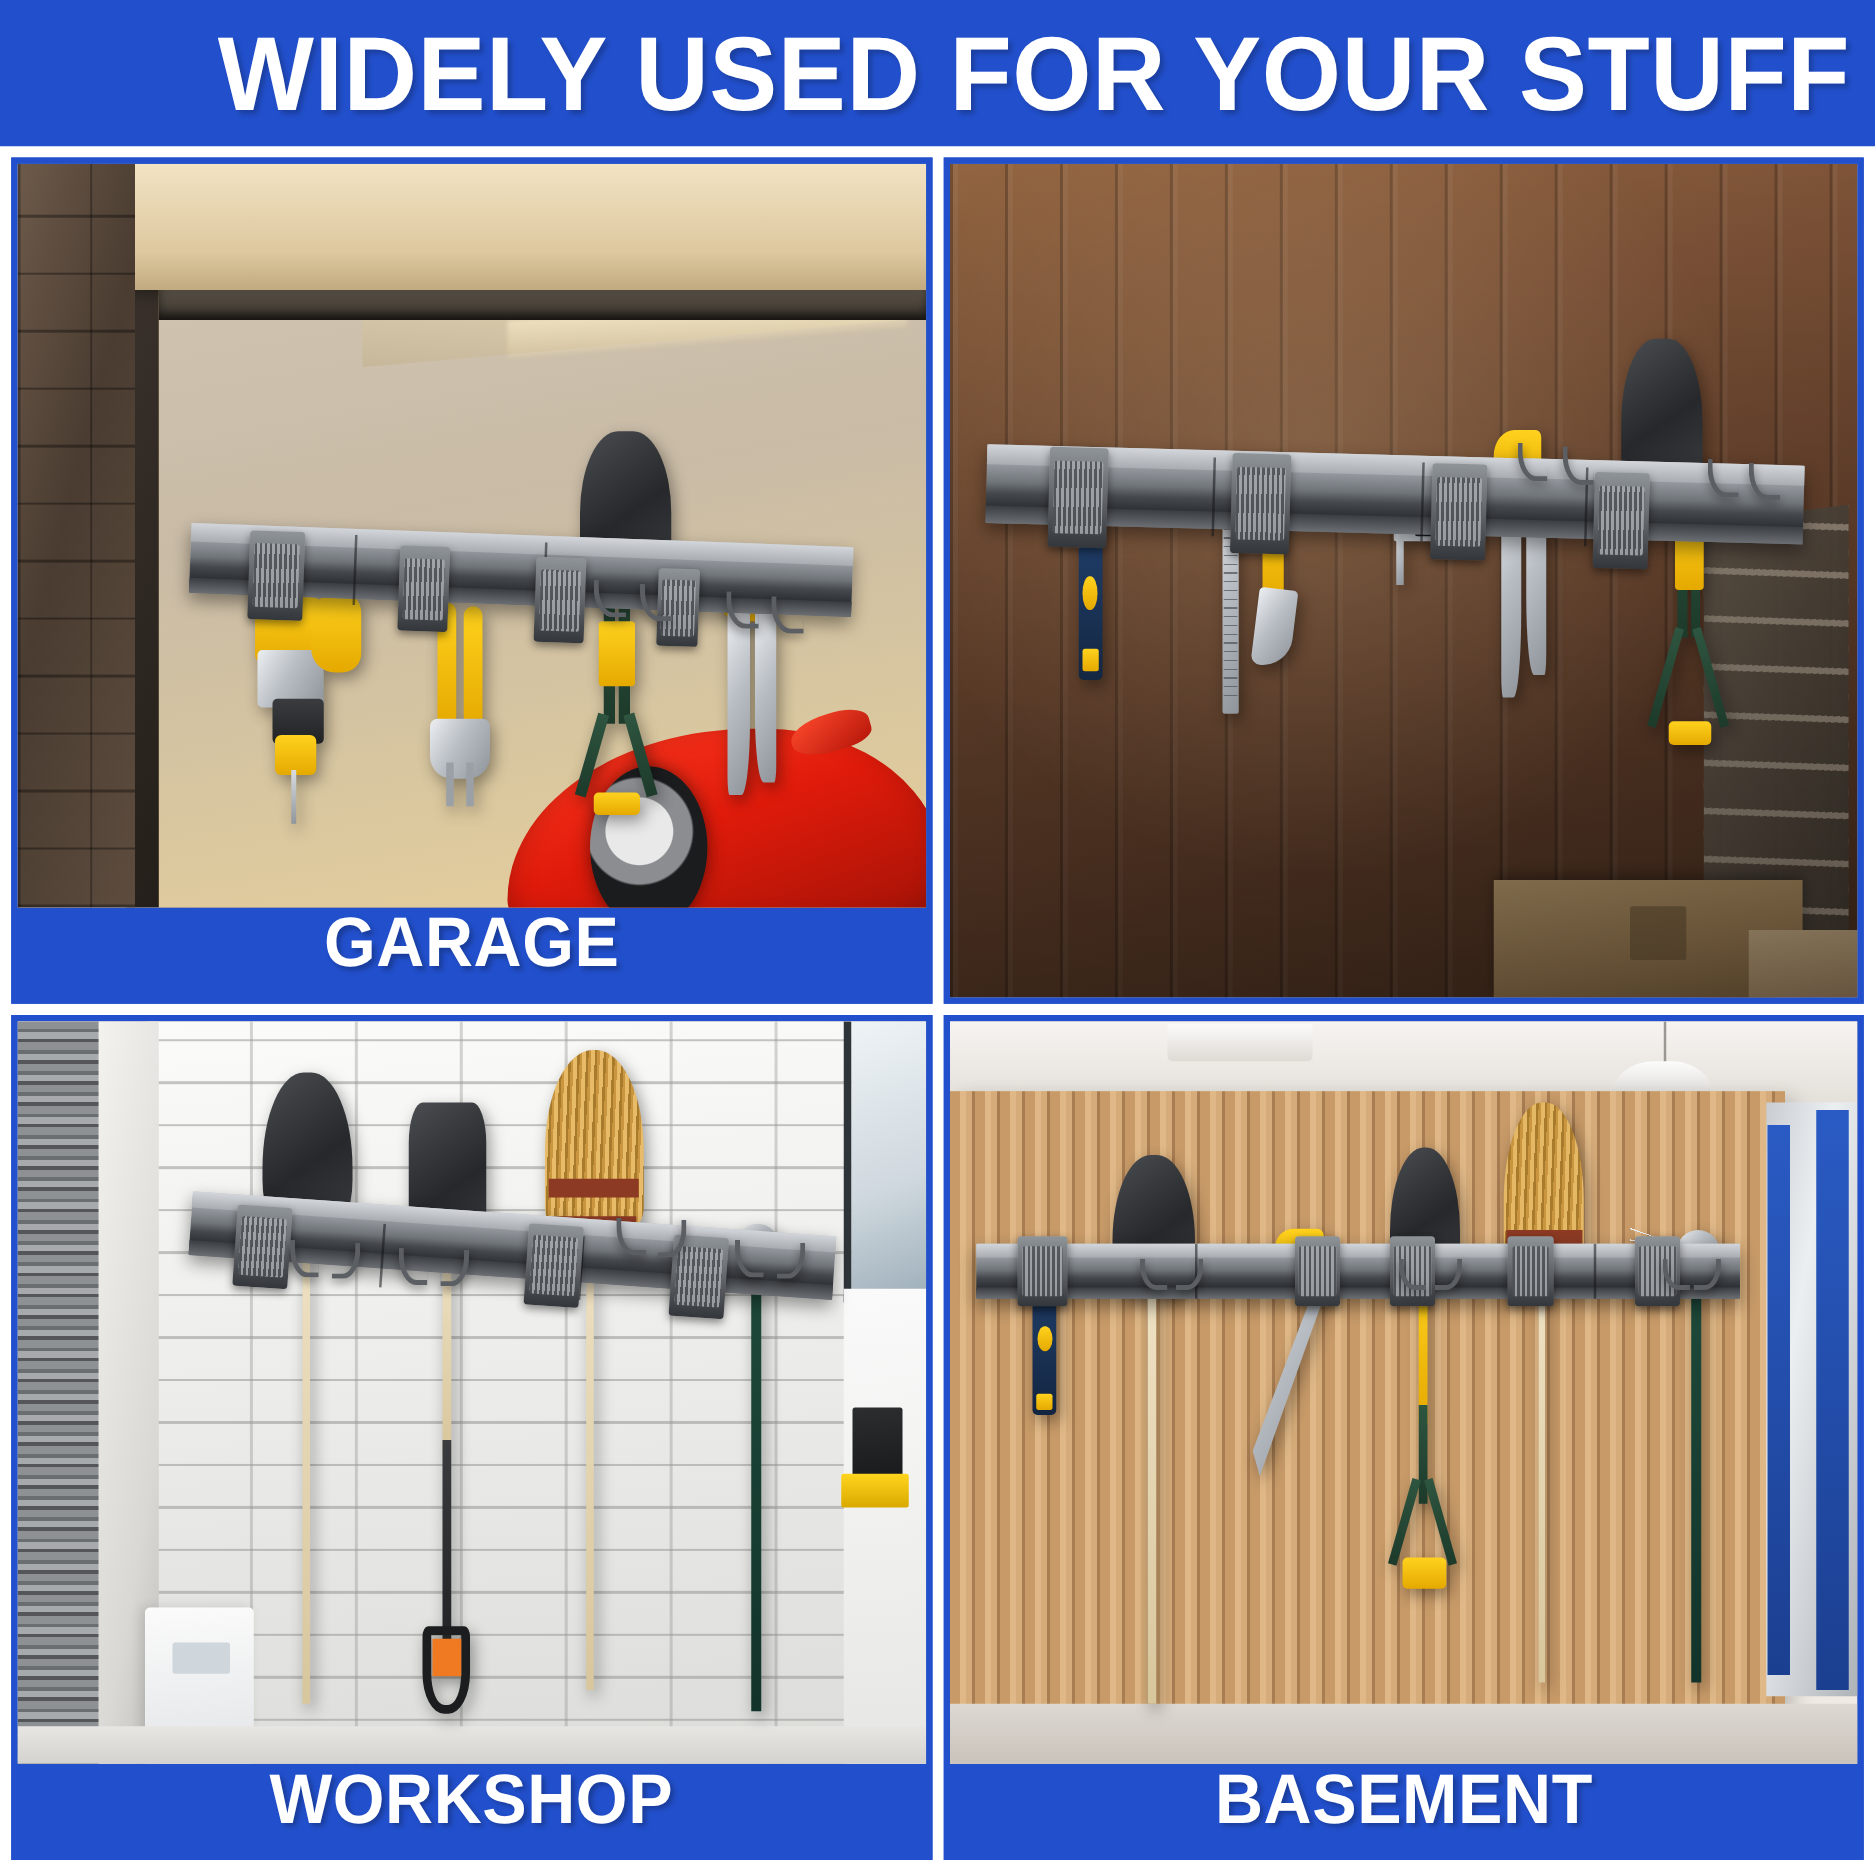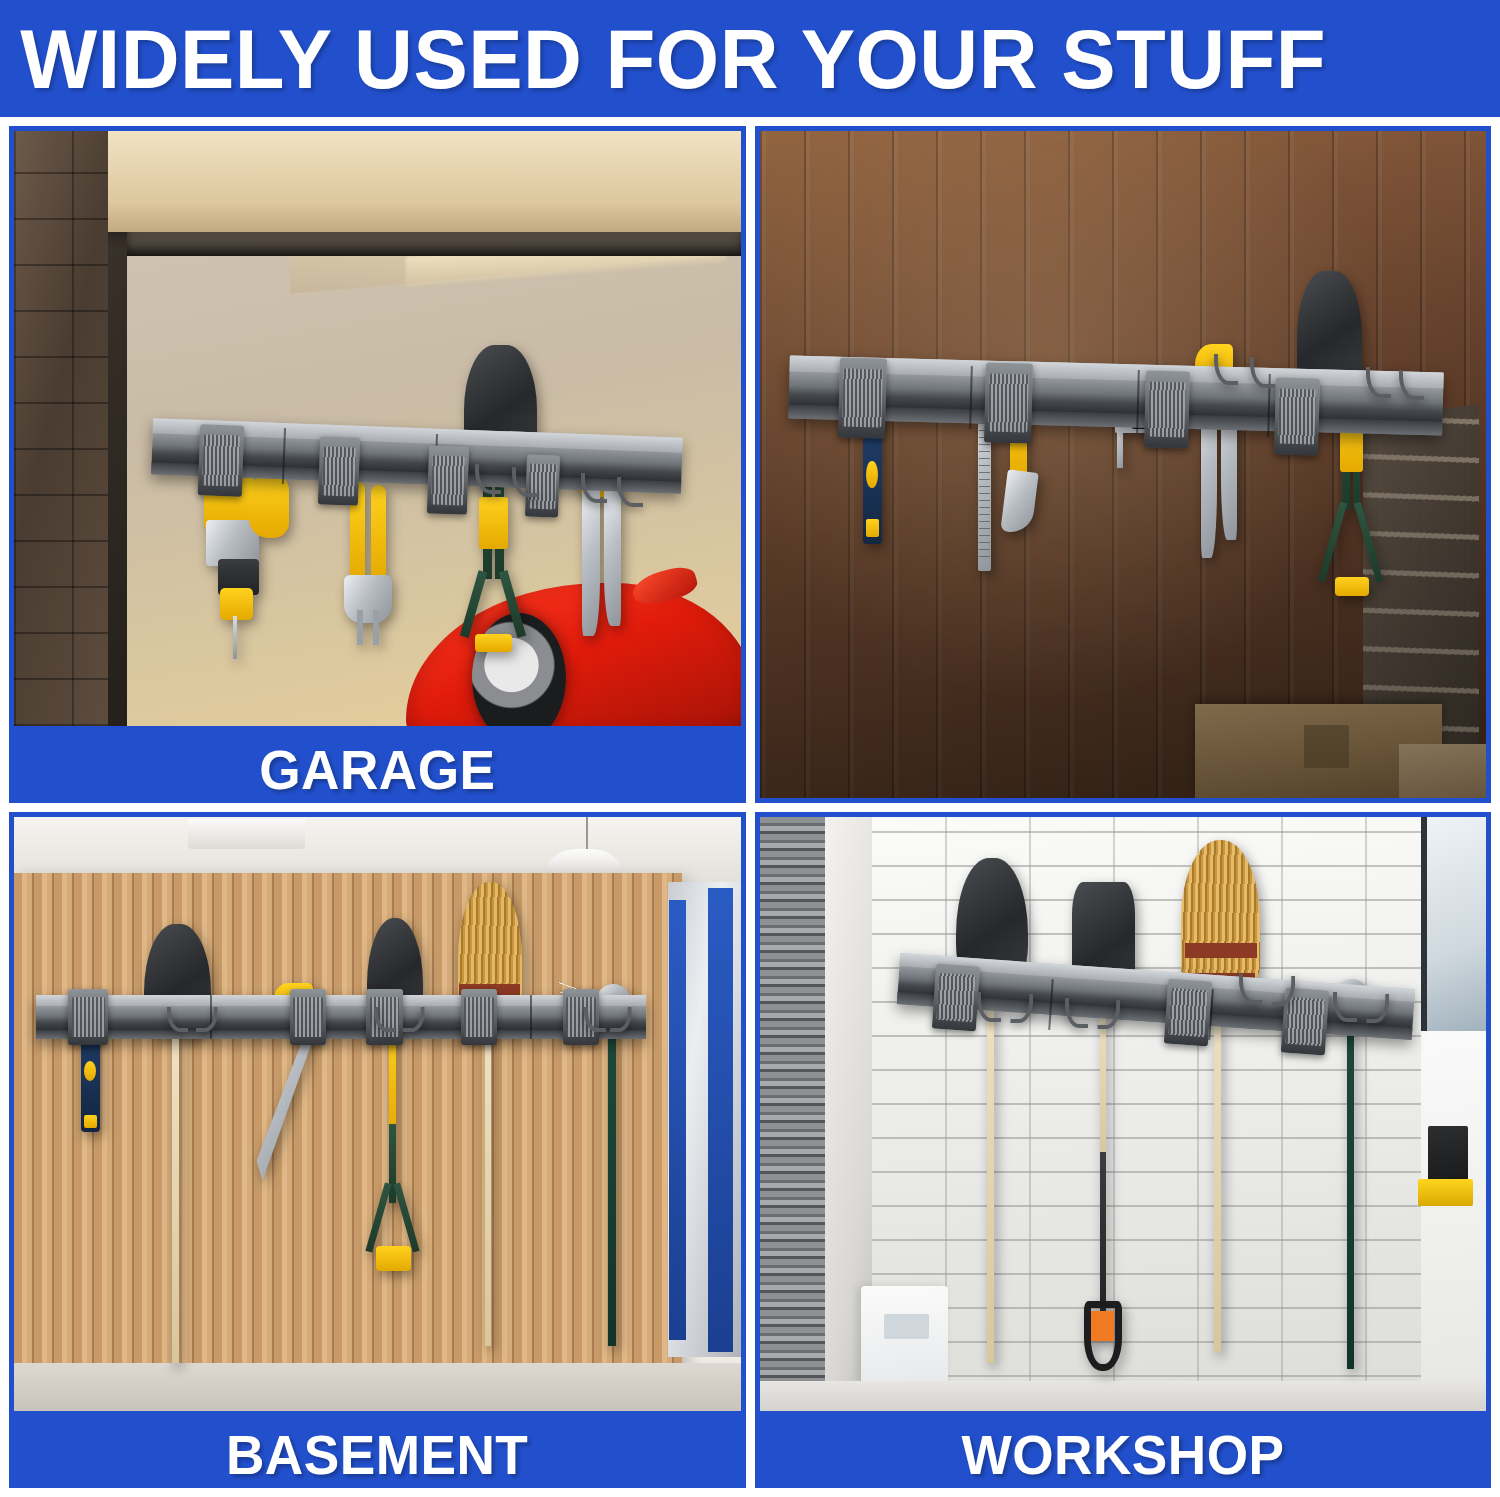--- a/index.html
+++ b/index.html
@@ -13,21 +13,21 @@
     position:relative;
     width:1500px; height:1497px;
     background:#ffffff;
     display:flex; flex-direction:column;
   }
 
   
   .header-band {
     height:117px;
     background:#2250cc;
-    display:flex; align-items:center; justify-content:flex-start;
+    display:flex; align-items:center; justify-content:flex-end;
     flex:0 0 auto;
   }
   .header-title {
     color:#ffffff;
     font-size:84px;
     font-weight:bold;
     letter-spacing:0.5px;
     line-height:1;
     white-space:nowrap;
     transform:scaleX(0.97);
@@ -53,21 +53,21 @@
   }
   .photo {
     position:relative;
     flex:1 1 auto;
     overflow:hidden;
     background:#cbbfae;
   }
   .caption-band {
     flex:0 0 72px;
     background:#2250cc;
-    display:flex; align-items:flex-end; justify-content:center;
+    display:flex; align-items:flex-start; justify-content:center;
   }
   .caption-text {
     color:#ffffff;
     font-size:56px;
     font-weight:bold;
     letter-spacing:0.5px;
     line-height:1;
     transform:scaleX(0.95);
     text-shadow:3px 3px 4px rgba(0,0,0,0.25);
   }
@@ -472,20 +472,93 @@
             <div class="greenh" style="position:absolute;left:16%;top:54%;width:11%;height:34%;transform:rotate(16deg);"></div>
             <div class="greenh" style="position:absolute;left:70%;top:54%;width:11%;height:34%;transform:rotate(-16deg);"></div>
             <div class="yellow" style="position:absolute;left:24%;top:86%;width:52%;height:8%;border-radius:4px;"></div>
           </div>
         </div>
       </div>
     </div>
 
     <div class="panel">
       <div class="photo">
+        <div class="scene-work">
+          <div class="w-brick"></div>
+          <div class="w-shutter"></div>
+          <div class="w-pillar"></div>
+          <div class="w-window"></div>
+          <div class="w-rightwall"></div>
+          <div class="w-panelbox"></div>
+          <div class="w-meter"></div>
+          <div class="w-meter-y"></div>
+          <div class="w-floor"></div>
+
+          <div class="rail" style="left:19%;top:26%;width:71%;height:8.5%;transform:rotate(4deg);"></div>
+          <div class="rail-seam" style="left:40%;top:27.4%;height:8.5%;transform:rotate(4deg);"></div>
+          <div class="rail-seam" style="left:62%;top:29%;height:8.5%;transform:rotate(4deg);"></div>
+
+          <div class="clip" style="left:24%;top:25%;width:6%;height:11%;transform:rotate(4deg);"></div>
+          <div class="clip" style="left:56%;top:27.5%;width:6%;height:11%;transform:rotate(4deg);"></div>
+          <div class="clip" style="left:72%;top:29%;width:6%;height:11%;transform:rotate(4deg);"></div>
+
+          <div class="hook" style="left:30%;top:29.5%;width:3.2%;height:5%;"></div>
+          <div class="hook r" style="left:34.5%;top:29.8%;width:3.2%;height:5%;"></div>
+          <div class="hook" style="left:42%;top:30.5%;width:3.2%;height:5%;"></div>
+          <div class="hook r" style="left:46.5%;top:30.8%;width:3.2%;height:5%;"></div>
+          <div class="hook" style="left:66%;top:26.5%;width:3.2%;height:5%;"></div>
+          <div class="hook r" style="left:70.5%;top:26.8%;width:3.2%;height:5%;"></div>
+          <div class="hook" style="left:79%;top:29.5%;width:3.2%;height:5%;"></div>
+          <div class="hook r" style="left:83.5%;top:29.8%;width:3.2%;height:5%;"></div>
+
+          <div class="tool" style="left:26%;top:7%;width:13%;height:85%;">
+            <div class="blade-black" style="position:absolute;left:8%;top:0;width:76%;height:26%;border-radius:46% 46% 30% 30% / 58% 58% 34% 34%;"></div>
+            <div class="woodh" style="position:absolute;left:41%;top:24%;width:7%;height:76%;"></div>
+          </div>
+
+          <div class="tool" style="left:41%;top:11%;width:13%;height:84%;">
+            <div class="blade-black" style="position:absolute;left:16%;top:0;width:66%;height:25%;border-radius:18% 18% 10% 10% / 26% 26% 10% 10%;"></div>
+            <div class="woodh" style="position:absolute;left:45%;top:22%;width:7%;height:34%;"></div>
+            <div class="darkh" style="position:absolute;left:45%;top:54%;width:7%;height:34%;"></div>
+            <div style="position:absolute;left:28%;top:84%;width:40%;height:14%;border:7px solid #1b1d1f;border-radius:12% 12% 46% 46%;"></div>
+            <div style="position:absolute;left:36%;top:86%;width:24%;height:6%;background:#ef7a21;"></div>
+          </div>
+
+          <div class="tool" style="left:57%;top:4%;width:13%;height:86%;">
+            <div style="position:absolute;left:8%;top:0;width:84%;height:28%;
+                 background:repeating-linear-gradient(92deg,#c9953f 0 2px,#e8bb69 2px 5px,#a87a2c 5px 7px);
+                 border-radius:48% 48% 14% 14% / 56% 56% 12% 12%;"></div>
+            <div style="position:absolute;left:12%;top:20%;width:76%;height:3%;background:#8c3a24;"></div>
+            <div style="position:absolute;left:14%;top:26%;width:72%;height:3%;background:#8c3a24;"></div>
+            <div class="woodh" style="position:absolute;left:43%;top:27%;width:7%;height:73%;"></div>
+          </div>
+
+          <div class="tool" style="left:73%;top:11%;width:17%;height:82%;">
+            <div style="position:absolute;left:0;top:0;width:100%;height:24%;
+                 background:
+                   conic-gradient(from 200deg at 50% 100%,
+                   transparent 0deg 8deg,#e9ecef 8deg 9deg,transparent 9deg 17deg,
+                   #e9ecef 17deg 18deg,transparent 18deg 26deg,#e9ecef 26deg 27deg,
+                   transparent 27deg 35deg,#e9ecef 35deg 36deg,transparent 36deg 44deg,
+                   #e9ecef 44deg 45deg,transparent 45deg 53deg,#e9ecef 53deg 54deg,
+                   transparent 54deg 62deg,#e9ecef 62deg 63deg,transparent 63deg 71deg,
+                   #e9ecef 71deg 72deg,transparent 72deg 80deg,#e9ecef 80deg 81deg,
+                   transparent 81deg 89deg,#e9ecef 89deg 90deg,transparent 90deg 140deg);"></div>
+            <div class="blade-steel" style="position:absolute;left:36%;top:20%;width:28%;height:7%;border-radius:50% 50% 6% 6%;"></div>
+            <div style="position:absolute;left:46%;top:25%;width:6%;height:75%;background:linear-gradient(180deg,#1e4a3b,#12332a);"></div>
+          </div>
+        </div>
+      </div>
+      <div class="caption-band">
+        <div class="caption-text">WORKSHOP</div>
+      </div>
+    </div>
+
+    <div class="panel">
+      <div class="photo">
         <div class="scene-base">
           <div class="b-ceiling"></div>
           <div class="b-vent"></div>
           <div class="b-lamp-cord"></div>
           <div class="b-lamp"></div>
           <div class="b-lamp-glow"></div>
           <div class="b-slats"></div>
           <div class="b-floor"></div>
           <div class="b-shelf"></div>
           <div class="b-shelf-rail"></div>
@@ -559,87 +632,14 @@
             <div class="blade-steel" style="position:absolute;left:34%;top:20%;width:32%;height:8%;border-radius:50% 50% 6% 6%;"></div>
             <div style="position:absolute;left:45%;top:26%;width:7%;height:74%;background:linear-gradient(180deg,#1e4a3b,#12332a);"></div>
           </div>
         </div>
       </div>
       <div class="caption-band">
         <div class="caption-text">BASEMENT</div>
       </div>
     </div>
 
-    <div class="panel">
-      <div class="photo">
-        <div class="scene-work">
-          <div class="w-brick"></div>
-          <div class="w-shutter"></div>
-          <div class="w-pillar"></div>
-          <div class="w-window"></div>
-          <div class="w-rightwall"></div>
-          <div class="w-panelbox"></div>
-          <div class="w-meter"></div>
-          <div class="w-meter-y"></div>
-          <div class="w-floor"></div>
-
-          <div class="rail" style="left:19%;top:26%;width:71%;height:8.5%;transform:rotate(4deg);"></div>
-          <div class="rail-seam" style="left:40%;top:27.4%;height:8.5%;transform:rotate(4deg);"></div>
-          <div class="rail-seam" style="left:62%;top:29%;height:8.5%;transform:rotate(4deg);"></div>
-
-          <div class="clip" style="left:24%;top:25%;width:6%;height:11%;transform:rotate(4deg);"></div>
-          <div class="clip" style="left:56%;top:27.5%;width:6%;height:11%;transform:rotate(4deg);"></div>
-          <div class="clip" style="left:72%;top:29%;width:6%;height:11%;transform:rotate(4deg);"></div>
-
-          <div class="hook" style="left:30%;top:29.5%;width:3.2%;height:5%;"></div>
-          <div class="hook r" style="left:34.5%;top:29.8%;width:3.2%;height:5%;"></div>
-          <div class="hook" style="left:42%;top:30.5%;width:3.2%;height:5%;"></div>
-          <div class="hook r" style="left:46.5%;top:30.8%;width:3.2%;height:5%;"></div>
-          <div class="hook" style="left:66%;top:26.5%;width:3.2%;height:5%;"></div>
-          <div class="hook r" style="left:70.5%;top:26.8%;width:3.2%;height:5%;"></div>
-          <div class="hook" style="left:79%;top:29.5%;width:3.2%;height:5%;"></div>
-          <div class="hook r" style="left:83.5%;top:29.8%;width:3.2%;height:5%;"></div>
-
-          <div class="tool" style="left:26%;top:7%;width:13%;height:85%;">
-            <div class="blade-black" style="position:absolute;left:8%;top:0;width:76%;height:26%;border-radius:46% 46% 30% 30% / 58% 58% 34% 34%;"></div>
-            <div class="woodh" style="position:absolute;left:41%;top:24%;width:7%;height:76%;"></div>
-          </div>
-
-          <div class="tool" style="left:41%;top:11%;width:13%;height:84%;">
-            <div class="blade-black" style="position:absolute;left:16%;top:0;width:66%;height:25%;border-radius:18% 18% 10% 10% / 26% 26% 10% 10%;"></div>
-            <div class="woodh" style="position:absolute;left:45%;top:22%;width:7%;height:34%;"></div>
-            <div class="darkh" style="position:absolute;left:45%;top:54%;width:7%;height:34%;"></div>
-            <div style="position:absolute;left:28%;top:84%;width:40%;height:14%;border:7px solid #1b1d1f;border-radius:12% 12% 46% 46%;"></div>
-            <div style="position:absolute;left:36%;top:86%;width:24%;height:6%;background:#ef7a21;"></div>
-          </div>
-
-          <div class="tool" style="left:57%;top:4%;width:13%;height:86%;">
-            <div style="position:absolute;left:8%;top:0;width:84%;height:28%;
-                 background:repeating-linear-gradient(92deg,#c9953f 0 2px,#e8bb69 2px 5px,#a87a2c 5px 7px);
-                 border-radius:48% 48% 14% 14% / 56% 56% 12% 12%;"></div>
-            <div style="position:absolute;left:12%;top:20%;width:76%;height:3%;background:#8c3a24;"></div>
-            <div style="position:absolute;left:14%;top:26%;width:72%;height:3%;background:#8c3a24;"></div>
-            <div class="woodh" style="position:absolute;left:43%;top:27%;width:7%;height:73%;"></div>
-          </div>
-
-          <div class="tool" style="left:73%;top:11%;width:17%;height:82%;">
-            <div style="position:absolute;left:0;top:0;width:100%;height:24%;
-                 background:
-                   conic-gradient(from 200deg at 50% 100%,
-                   transparent 0deg 8deg,#e9ecef 8deg 9deg,transparent 9deg 17deg,
-                   #e9ecef 17deg 18deg,transparent 18deg 26deg,#e9ecef 26deg 27deg,
-                   transparent 27deg 35deg,#e9ecef 35deg 36deg,transparent 36deg 44deg,
-                   #e9ecef 44deg 45deg,transparent 45deg 53deg,#e9ecef 53deg 54deg,
-                   transparent 54deg 62deg,#e9ecef 62deg 63deg,transparent 63deg 71deg,
-                   #e9ecef 71deg 72deg,transparent 72deg 80deg,#e9ecef 80deg 81deg,
-                   transparent 81deg 89deg,#e9ecef 89deg 90deg,transparent 90deg 140deg);"></div>
-            <div class="blade-steel" style="position:absolute;left:36%;top:20%;width:28%;height:7%;border-radius:50% 50% 6% 6%;"></div>
-            <div style="position:absolute;left:46%;top:25%;width:6%;height:75%;background:linear-gradient(180deg,#1e4a3b,#12332a);"></div>
-          </div>
-        </div>
-      </div>
-      <div class="caption-band">
-        <div class="caption-text">WORKSHOP</div>
-      </div>
-    </div>
-
   </div>
 </div>
 
 </body></html>

